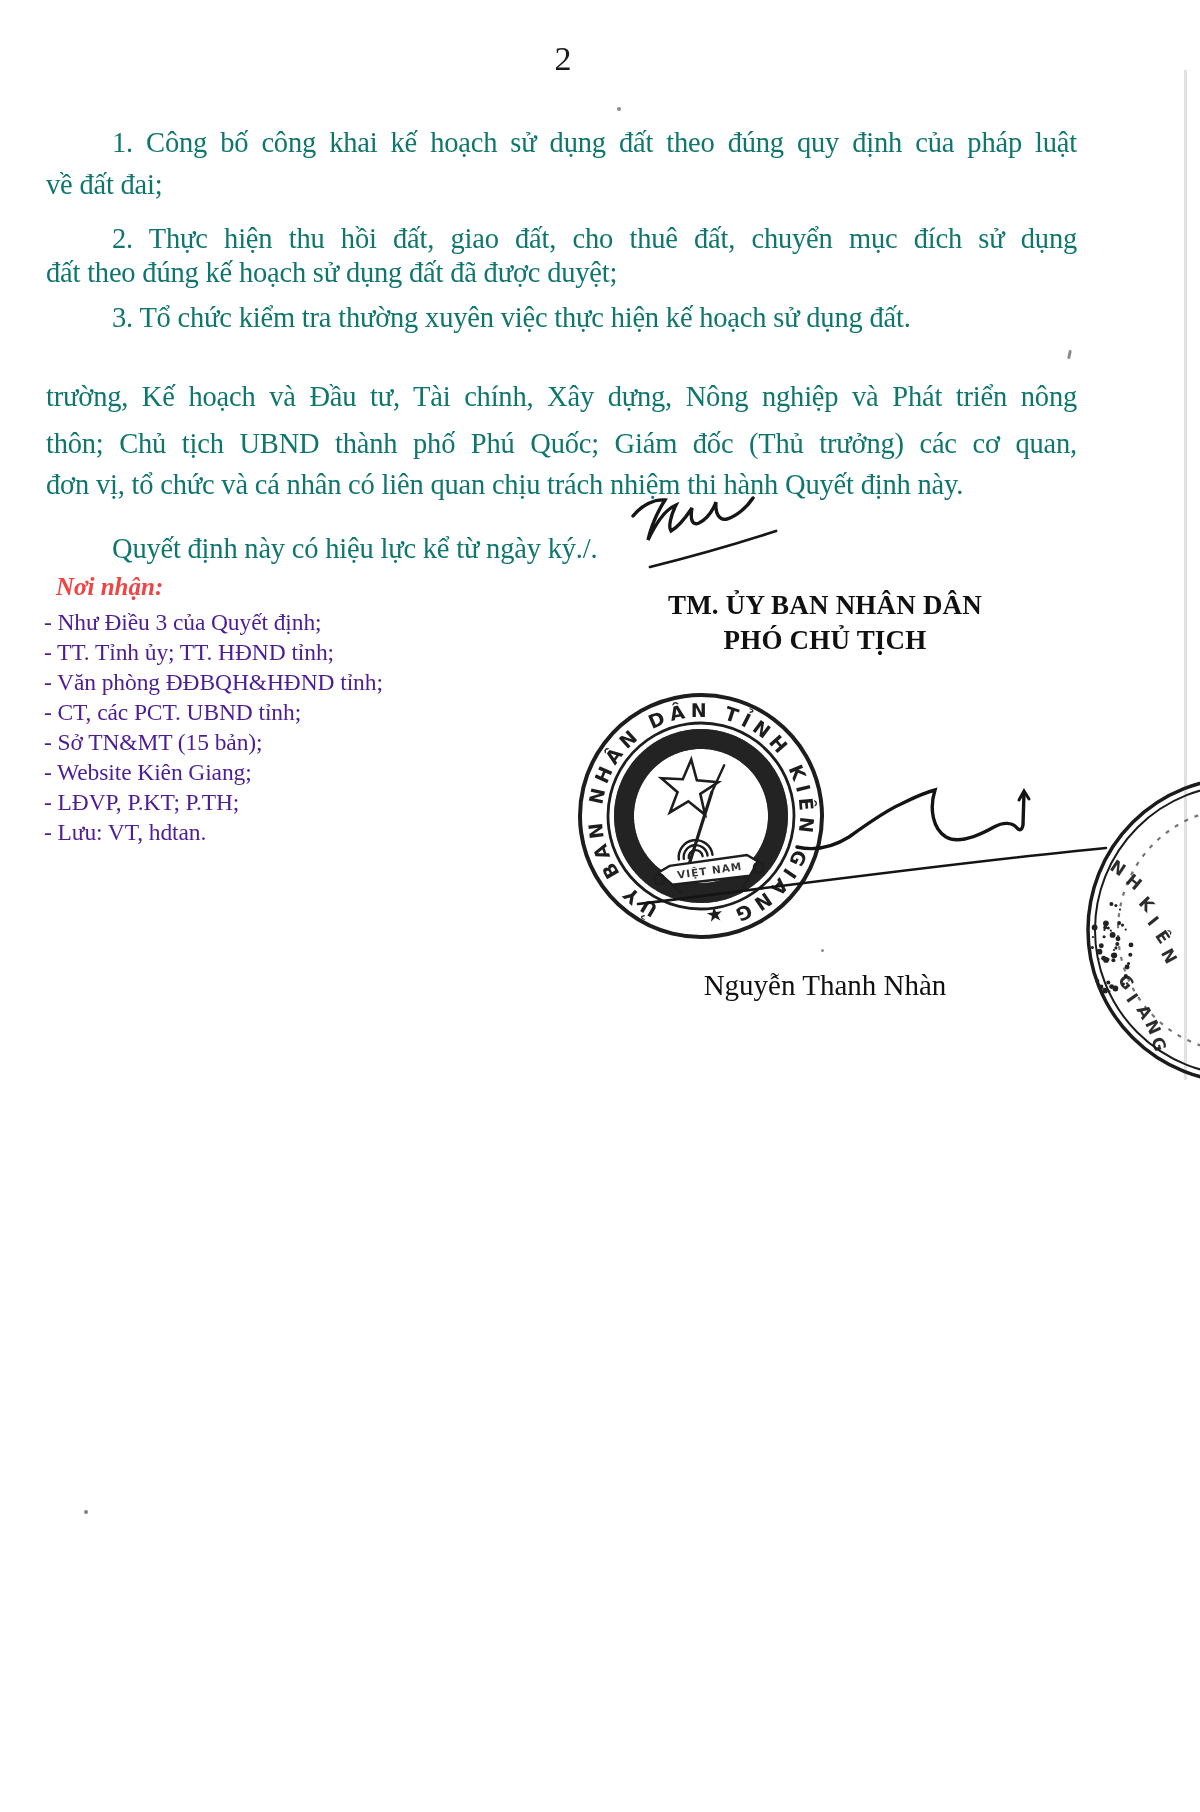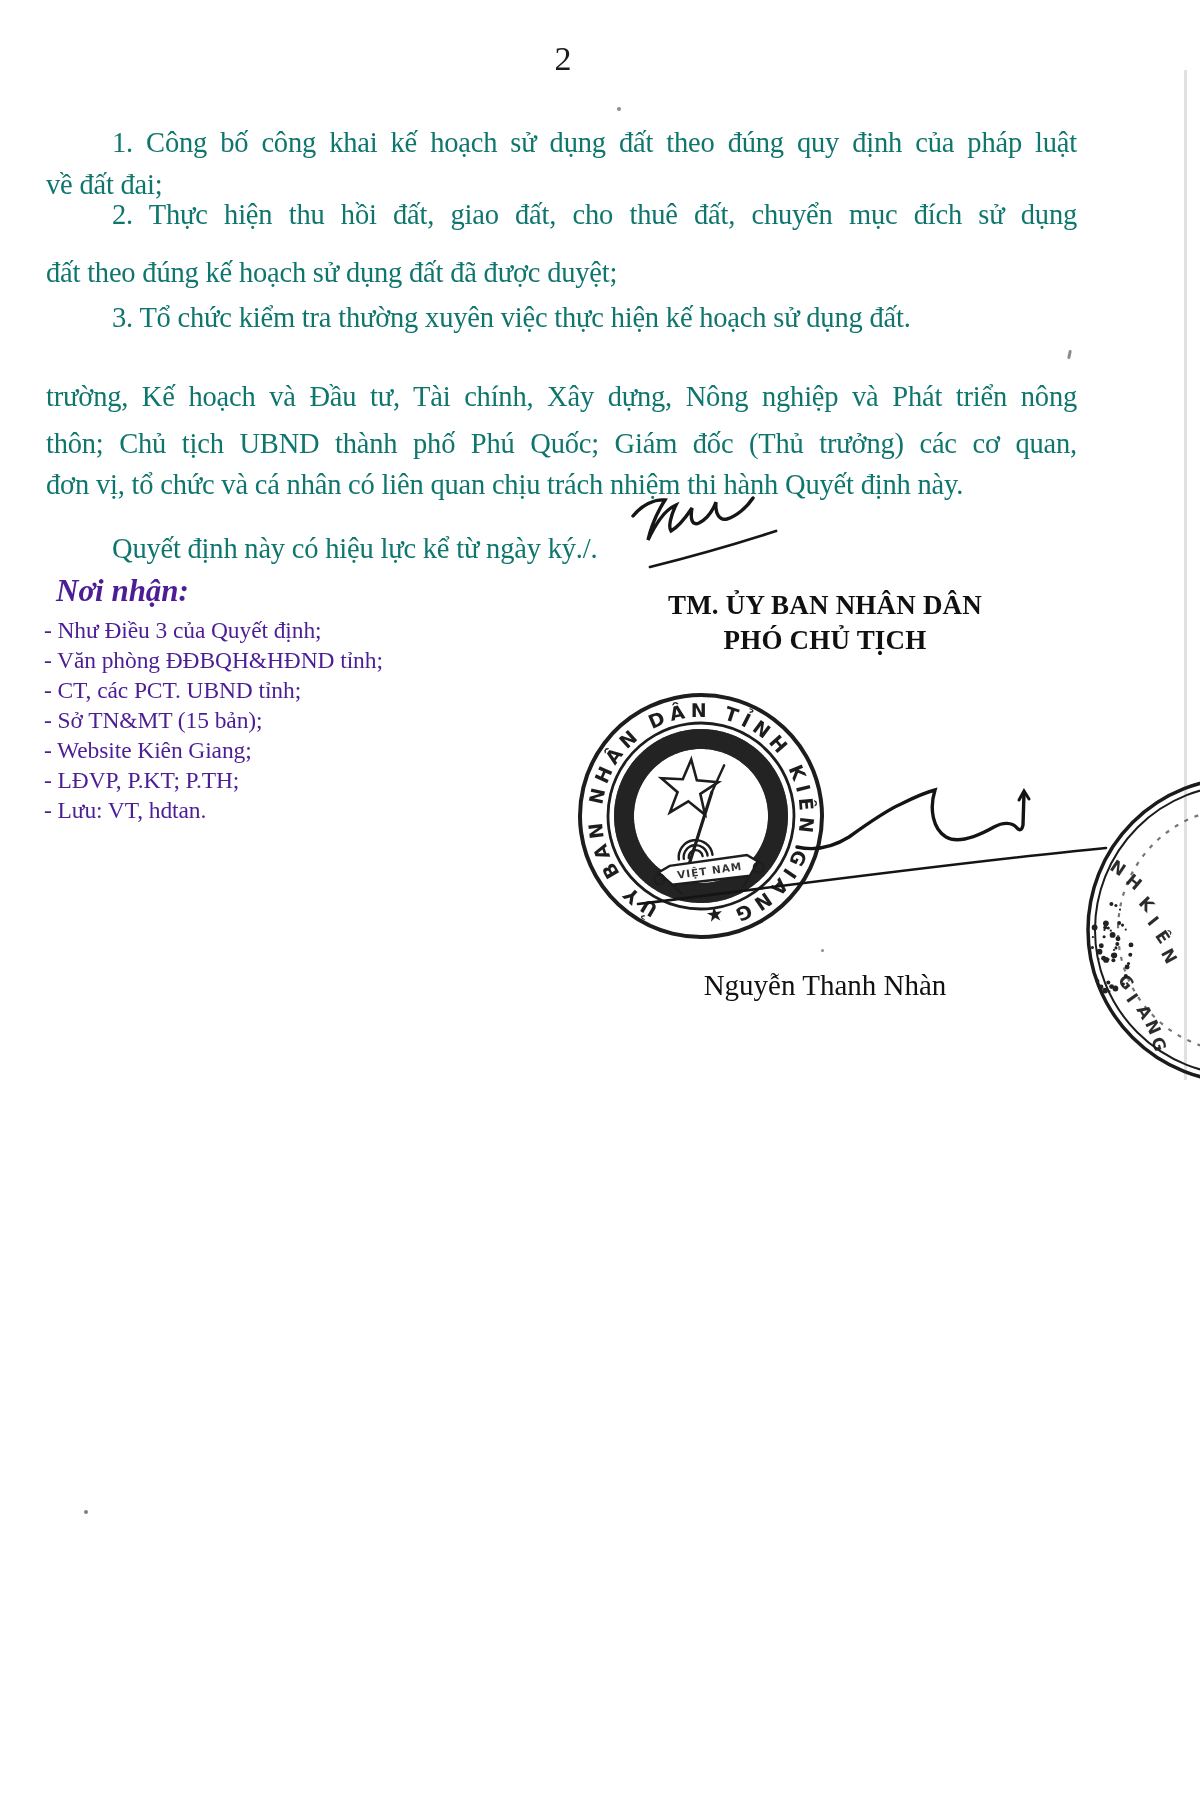--- a/index.html
+++ b/index.html
@@ -22,21 +22,21 @@
     font-size:28.5px; letter-spacing:-0.2px; line-height:42px;
     white-space:normal; color:#0f766e;
   }
   .just{ text-align:justify; text-align-last:justify; }
   .ind{ padding-left:66px; }
   .b{ font-weight:bold; }
   .recips{
     position:absolute; left:44px; top:573px; width:400px;
   }
   .recips-head{
-    font-size:31px; font-weight:bold; font-style:italic; color:#4c1d95;
+    font-size:25px; font-weight:bold; font-style:italic; color:#ef4444;
     margin:0 0 6px 12px;
   }
   .recipient-item{
     font-size:23.5px; line-height:30px; color:#4c1d95; letter-spacing:-0.1px;
   }
   .sigblock{
     position:absolute; left:655px; top:576px; width:340px;
     text-align:center; font-weight:bold; font-size:27px; line-height:34.5px;
     color:#101010; letter-spacing:0.2px;margin-top:12px;
   }
@@ -71,35 +71,36 @@
 </head>
 <body>
 
 <div id="page">
 
   <div class="pagenum">2</div>
 
   <div class="line just ind" style="top:122px">1. Công bố công khai kế hoạch sử dụng đất theo đúng quy định của pháp luật</div>
   <div class="line" style="top:164px">về đất đai;</div>
 
-  <div class="line just ind" style="top:194px">2. Thực hiện thu hồi đất, giao đất, cho thuê đất, chuyển mục đích sử dụng</div>
+  <div class="line just ind" style="top:218px">2. Thực hiện thu hồi đất, giao đất, cho thuê đất, chuyển mục đích sử dụng</div>
   <div class="line" style="top:252px">đất theo đúng kế hoạch sử dụng đất đã được duyệt;</div>
 
   <div class="line ind" style="top:297px">3. Tổ chức kiểm tra thường xuyên việc thực hiện kế hoạch sử dụng đất.</div>
 
   <div class="line just" style="top:376px">trường, Kế hoạch và Đầu tư, Tài chính, Xây dựng, Nông nghiệp và Phát triển nông</div>
   <div class="line just" style="top:423px">thôn; Chủ tịch UBND thành phố Phú Quốc; Giám đốc (Thủ trưởng) các cơ quan,</div>
   <div class="line" style="top:464px">đơn vị, tổ chức và cá nhân có liên quan chịu trách nhiệm thi hành Quyết định này.</div>
 
   <div class="line ind" style="top:528px">Quyết định này có hiệu lực kể từ ngày ký./.</div>
 
   <div class="recips">
     <div class="recips-head">Nơi nhận:</div>
     <div>
         <div class="recipient-item">- Như Điều 3 của Quyết định;</div>
+        <div class="recipient-item">- TT. Tỉnh ủy; TT. HĐND tỉnh;</div>
         <div class="recipient-item">- Văn phòng ĐĐBQH&amp;HĐND tỉnh;</div>
         <div class="recipient-item">- CT, các PCT. UBND tỉnh;</div>
         <div class="recipient-item">- Sở TN&amp;MT (15 bản);</div>
         <div class="recipient-item">- Website Kiên Giang;</div>
         <div class="recipient-item">- LĐVP, P.KT; P.TH;</div>
         <div class="recipient-item">- Lưu: VT, hdtan.</div>
       </div>
   </div>
 
   <div class="sigblock">

